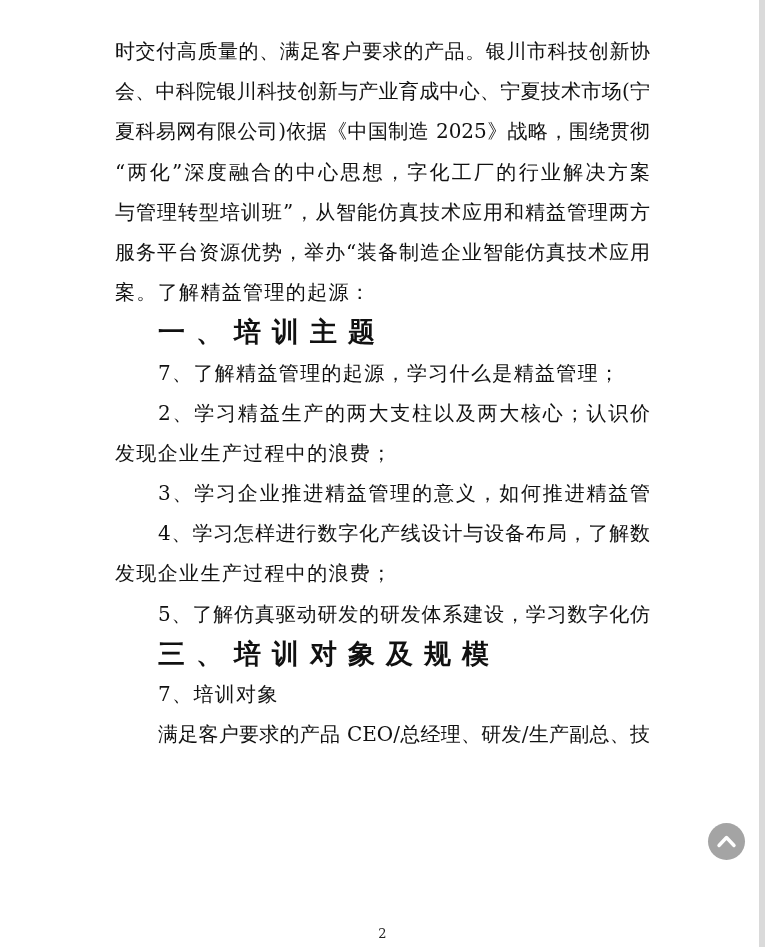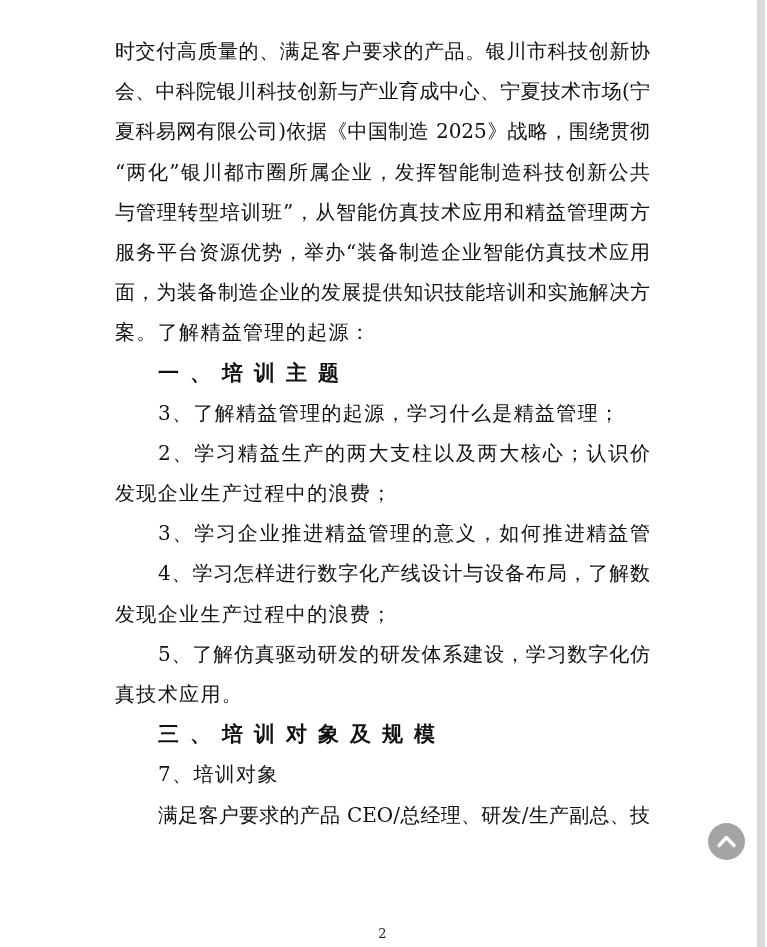--- a/index.html
+++ b/index.html
@@ -10,21 +10,21 @@
     background: #ffffff;
     overflow: hidden;
     font-family: "DejaVu Serif", "Liberation Serif", serif;
   }
   .page {
     position: absolute;
     left: 0; top: 0;
     width: 765px;
     height: 947px;
     background: #ffffff;
-    border-right: 8px solid #c4b5fd;
+    border-right: 6px solid #c4b5fd;
     box-sizing: border-box;
   }
   .doc-body {
     position: absolute;
     left: 115px;
     top: 31px;
     width: 535px;
   }
   .line {
     height: 40.2px;
@@ -40,21 +40,21 @@
     white-space: normal;
     text-align: justify;
     text-align-last: justify;
   }
   .line.ind {
     padding-left: 43px;
   }
   .line.h {
     font-family: "DejaVu Sans", "Liberation Sans", sans-serif;
     font-weight: 700;
-    font-size: 21px;
+    font-size: 27px;
     letter-spacing: 11px;
   }
   .page-num {
     position: absolute;
     left: 0;
     bottom: 6px;
     width: 765px;
     text-align: center;
     font-size: 13px;
     color: #222222;
@@ -76,34 +76,32 @@
   .scroll-top svg { display: block; }
 </style>
 </head>
 <body style="background: rgb(255, 255, 255);">
 
 <div class="page" style="border-right-color: rgb(218, 218, 218);">
   <div class="doc-body" id="doc-body" style="color: rgb(17, 17, 17);">
       <div class="line j">时交付高质量的、满足客户要求的产品。银川市科技创新协</div>
       <div class="line j">会、中科院银川科技创新与产业育成中心、宁夏技术市场(宁</div>
       <div class="line j">夏科易网有限公司)依据《中国制造 2025》战略，围绕贯彻</div>
-      <div class="line j">“两化”银川都市圈所属企业，发挥智能制造科技创新公共</div>
+      <div class="line j">“两化”深度融合的中心思想，字化工厂的行业解决方案</div>
       <div class="line j">与管理转型培训班”，从智能仿真技术应用和精益管理两方</div>
       <div class="line j">服务平台资源优势，举办“装备制造企业智能仿真技术应用</div>
-      <div class="line j">面，为装备制造企业的发展提供知识技能培训和实施解决方</div>
       <div class="line">案。了解精益管理的起源：</div>
       <div class="line ind h">一、培训主题</div>
-      <div class="line ind">3、了解精益管理的起源，学习什么是精益管理；</div>
+      <div class="line ind">7、了解精益管理的起源，学习什么是精益管理；</div>
       <div class="line j ind">2、学习精益生产的两大支柱以及两大核心；认识价值、</div>
       <div class="line">发现企业生产过程中的浪费；</div>
       <div class="line j ind">3、学习企业推进精益管理的意义，如何推进精益管理；</div>
       <div class="line j ind">4、学习怎样进行数字化产线设计与设备布局，了解数</div>
       <div class="line">发现企业生产过程中的浪费；</div>
       <div class="line j ind">5、了解仿真驱动研发的研发体系建设，学习数字化仿</div>
-      <div class="line">真技术应用。</div>
       <div class="line ind h">三、培训对象及规模</div>
       <div class="line ind">7、培训对象</div>
       <div class="line j ind">满足客户要求的产品 CEO/总经理、研发/生产副总、技</div>
     </div>
   <div class="page-num">2</div>
 </div>
 
 <button class="scroll-top" id="scroll-top" aria-label="scroll to top" style="background: rgb(164, 164, 164);">
   <svg width="37" height="37" viewBox="0 0 37 37">
     <polyline id="chevron-line" points="11,22.5 18.5,14.5 26,22.5" fill="none" stroke="#ffffff" stroke-width="3.4" stroke-linecap="round" stroke-linejoin="round"></polyline>

